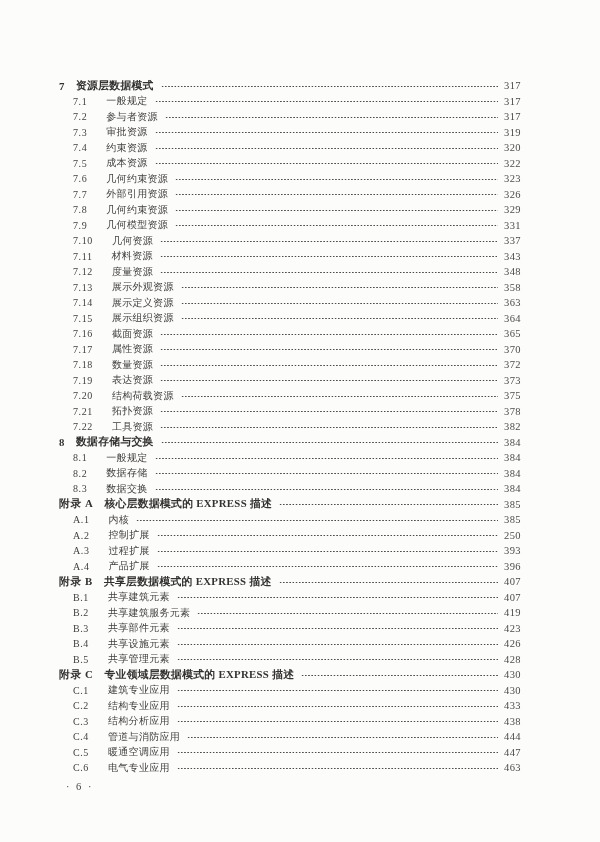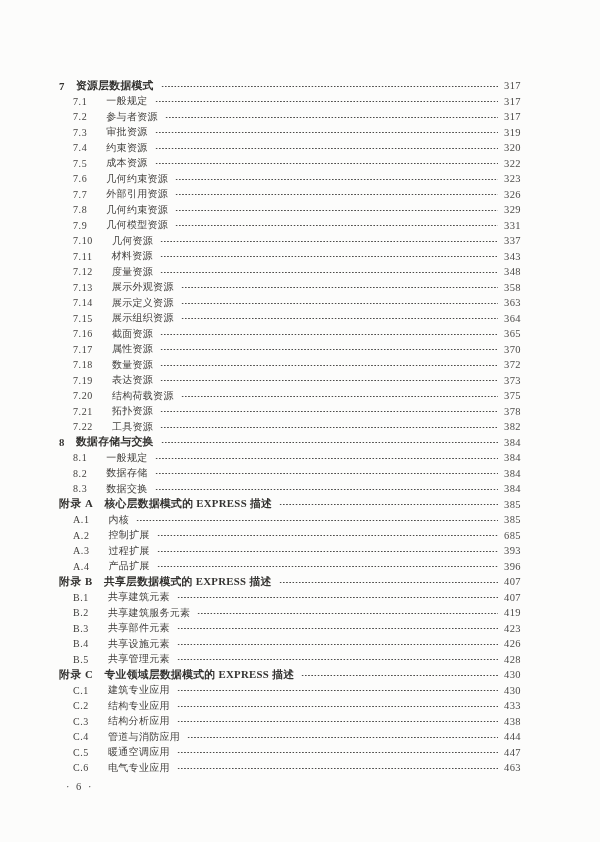--- a/index.html
+++ b/index.html
@@ -246,21 +246,21 @@
       <div class="toc-row lv2">
         <span class="num">A.1</span>
         <span class="title">内核</span>
         <span class="leader"></span>
         <span class="pagenum">385</span>
       </div>
       <div class="toc-row lv2">
         <span class="num">A.2</span>
         <span class="title">控制扩展</span>
         <span class="leader"></span>
-        <span class="pagenum">685</span>
+        <span class="pagenum">250</span>
       </div>
       <div class="toc-row lv2">
         <span class="num">A.3</span>
         <span class="title">过程扩展</span>
         <span class="leader"></span>
         <span class="pagenum">393</span>
       </div>
       <div class="toc-row lv2">
         <span class="num">A.4</span>
         <span class="title">产品扩展</span>

